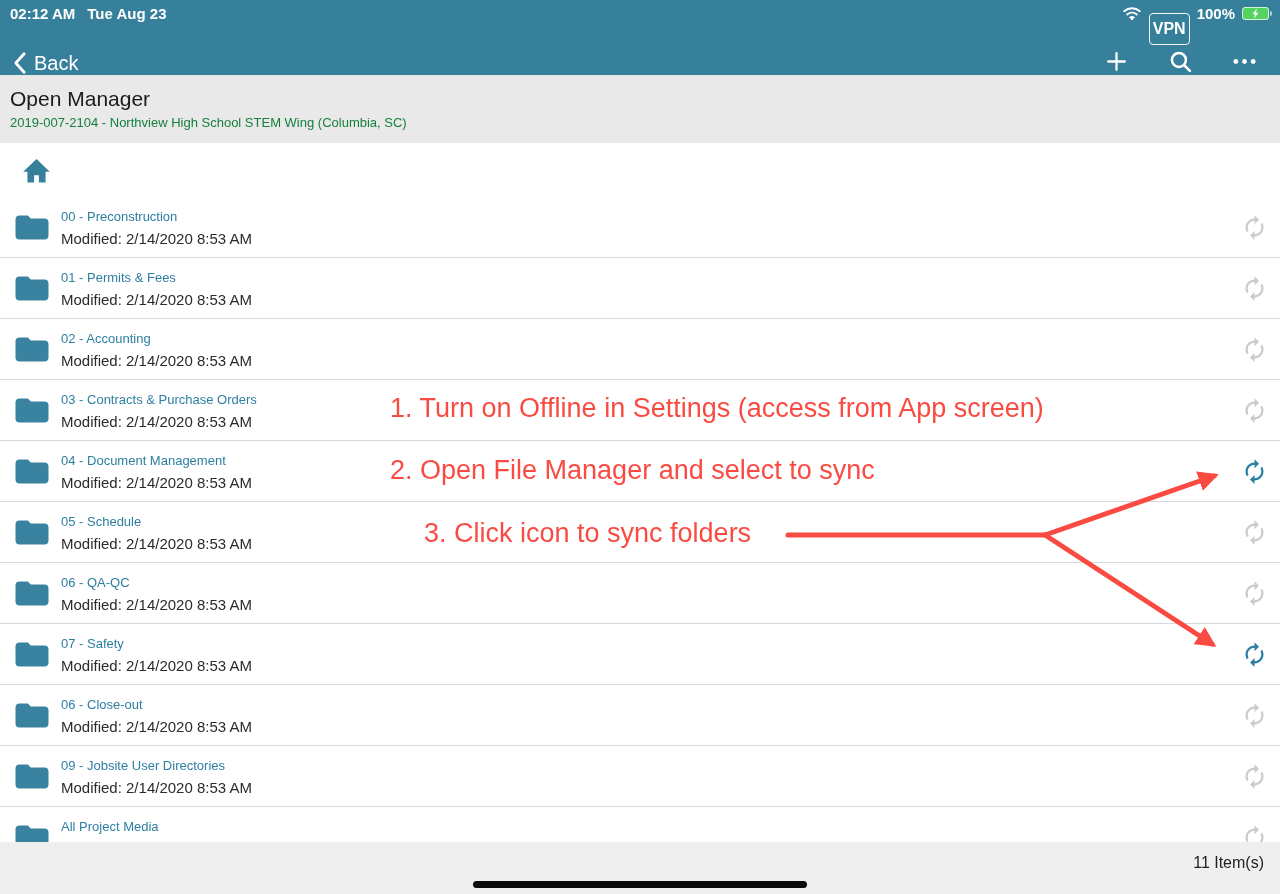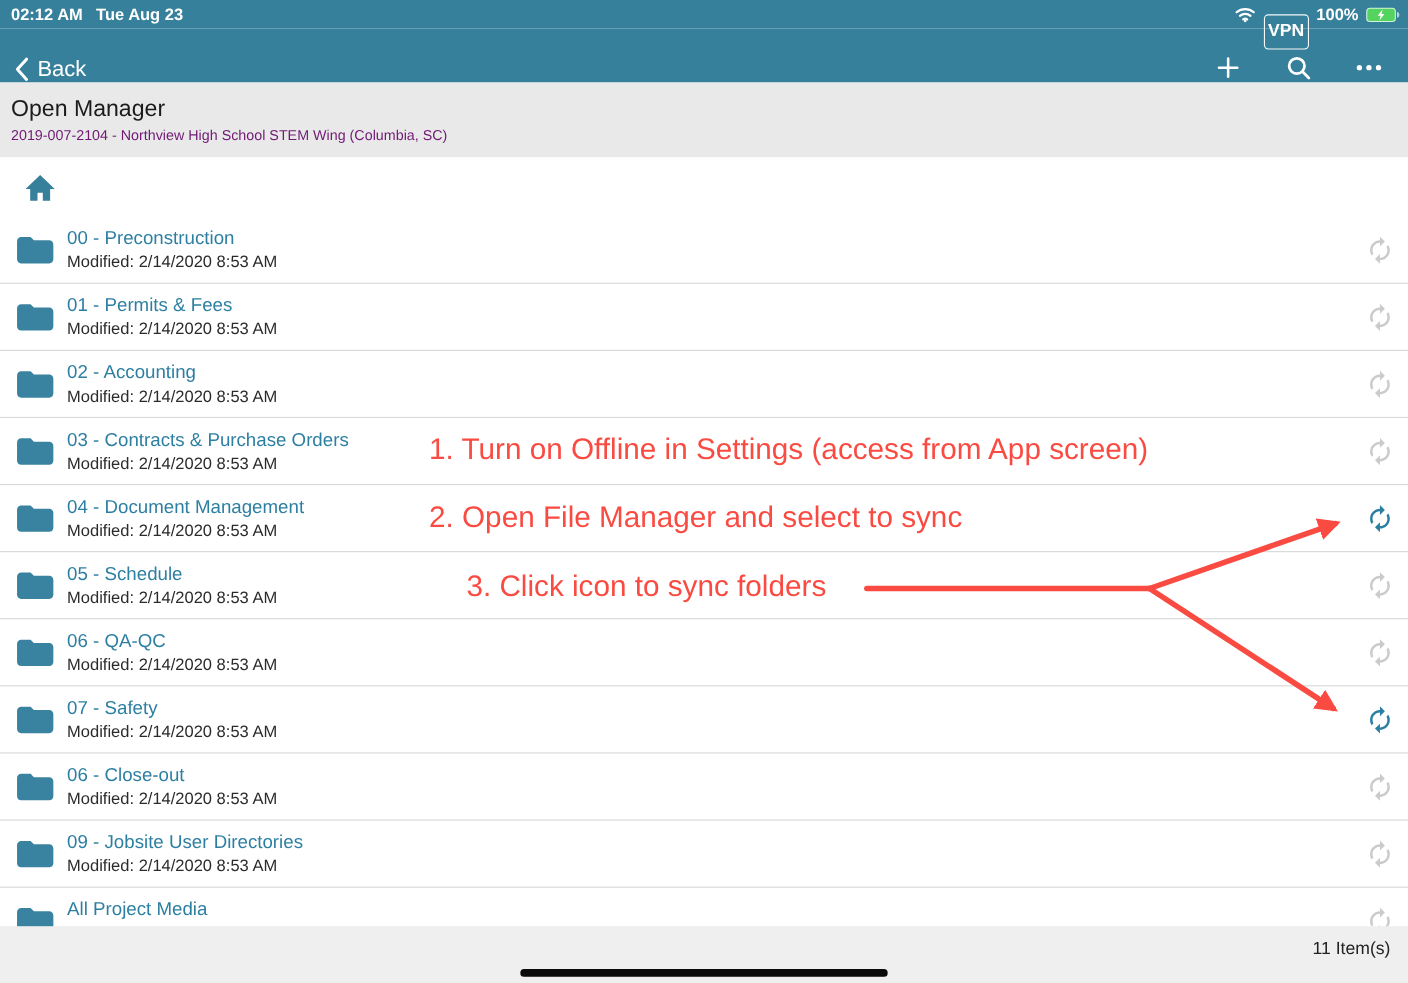--- a/index.html
+++ b/index.html
@@ -31,32 +31,32 @@
     color:#fff; padding:0 22px 0 12px;}
   .back-btn{display:flex; align-items:center; gap:7px; font-size:20px; color:#fff;
     background:none; border:none; cursor:pointer; font-family:inherit;}
   .nav-actions{margin-left:auto; display:flex; align-items:center; gap:36px;}
   .nav-icon-btn{background:none; border:none; padding:0; cursor:pointer; color:#fff;
     display:flex; align-items:center; justify-content:center; width:28px; height:28px;}
 
   
   .header{height:68px; background:var(--header_bg); padding:11px 10px 0 10px;}
   .header-title{font-size:21px; color:#1b1b1b; line-height:25px;}
-  .header-sub{font-size:13px; color:#701a75; margin-top:4px;}
+  .header-sub{font-size:13px; color:#15803d; margin-top:4px;}
 
   
   .content{position:relative; height:751px; overflow:hidden; background:#fff;}
   .home-row{height:54px; display:flex; align-items:center; padding-left:22px;}
   .home-btn{background:none; border:none; padding:0; cursor:pointer; color:var(--teal); display:flex;}
 
   .folder-row{height:61px; border-bottom:1px solid var(--divider); display:flex;
     align-items:center; padding:0 12px 0 14px; cursor:pointer; background:#fff0;}
   .folder-glyph{color:var(--folder); flex:0 0 auto; display:flex;}
   .row-text{margin-left:11px; display:flex; flex-direction:column;}
-  .row-title{font-size:17px; color:var(--link); line-height:20px;}
+  .row-title{font-size:13px; color:var(--link); line-height:20px;}
   .row-sub{font-size:15px; color:#2b2b2b; margin-top:3px; line-height:18px; min-height:18px;}
   .sync-btn{margin-left:auto; background:none; border:none; padding:0; cursor:pointer;
     color:var(--sync_inactive); display:flex; width:27px; height:27px;}
   .sync-btn.active{color:var(--sync_active);}
 
   
   .annotation{position:absolute; color:var(--red); font-size:27px; line-height:30px;
     white-space:nowrap; z-index:6; pointer-events:none;}
   .annot-1{left:390px; top:250px;}
   .annot-2{left:390px; top:312px;}

